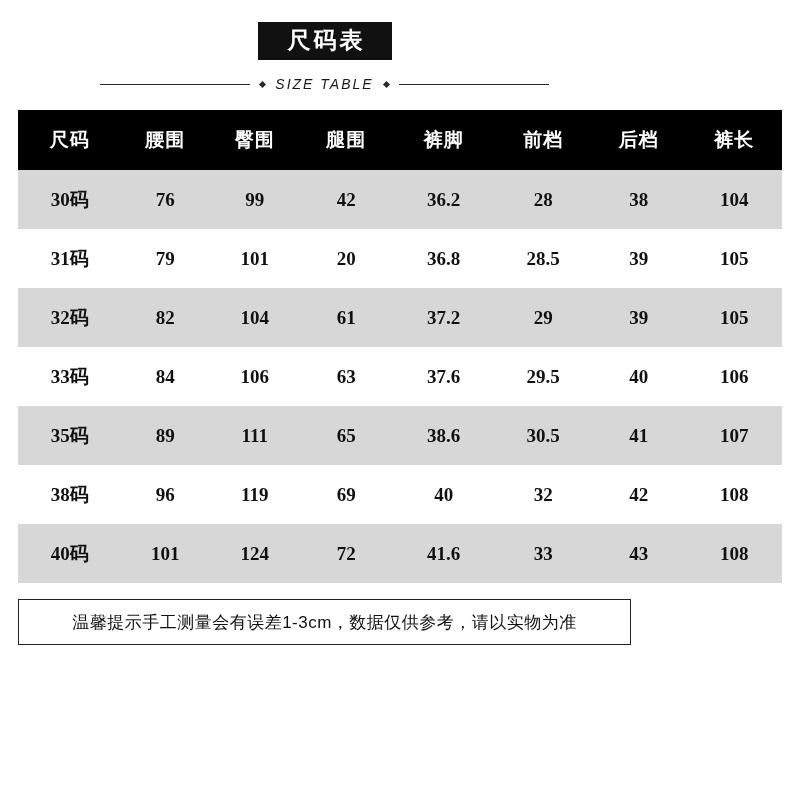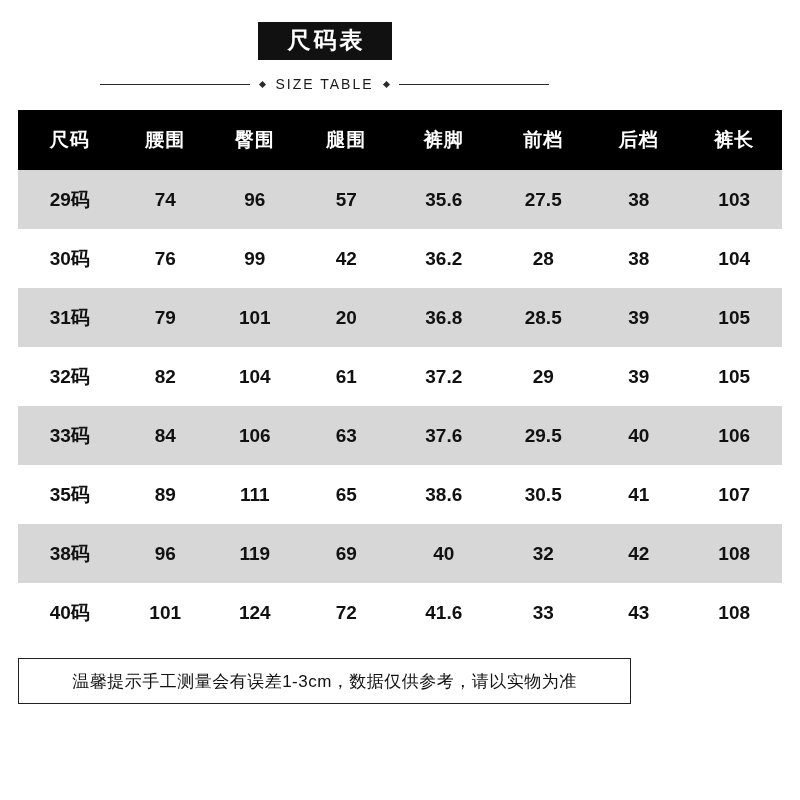--- a/index.html
+++ b/index.html
@@ -35,20 +35,21 @@
     letter-spacing: 3px;
     padding: 7px 26px 8px 30px;
     line-height: 1;
   }
   .subtitle-row {
     margin-top: 16px;
     display: flex;
     align-items: center;
     justify-content: center;
     gap: 10px;
+    font-style: italic;
   }
   .sub-line {
     height: 1px;
     background: #2a2a2a;
     width: 150px;
   }
   .sub-diamond {
     width: 5px;
     height: 5px;
     background: #2a2a2a;
@@ -58,20 +59,21 @@
     font-size: 14px;
     letter-spacing: 2px;
     color: #1a1a1a;
     font-weight: normal;
     white-space: nowrap;
   }
 
   
   .table-wrap {
     margin: 18px 18px 0 18px;
+    font-family: Liberation Serif, serif;
   }
   table.size-table {
     border-collapse: collapse;
     width: 764px;
     table-layout: fixed;
   }
   table.size-table th {
     background: #000000;
     color: #ffffff;
     font-size: 19px;
@@ -144,30 +146,20 @@
           <th>臀围</th>
           <th>腿围</th>
           <th>裤脚</th>
           <th>前档</th>
           <th>后档</th>
           <th>裤长</th>
         </tr>
       </thead>
       <tbody>
         <tr>
-          <td>29码</td>
-          <td>74</td>
-          <td>96</td>
-          <td>57</td>
-          <td>35.6</td>
-          <td>27.5</td>
-          <td>38</td>
-          <td>103</td>
-        </tr>
-        <tr>
           <td>30码</td>
           <td>76</td>
           <td>99</td>
           <td>42</td>
           <td>36.2</td>
           <td>28</td>
           <td>38</td>
           <td>104</td>
         </tr>
         <tr>

